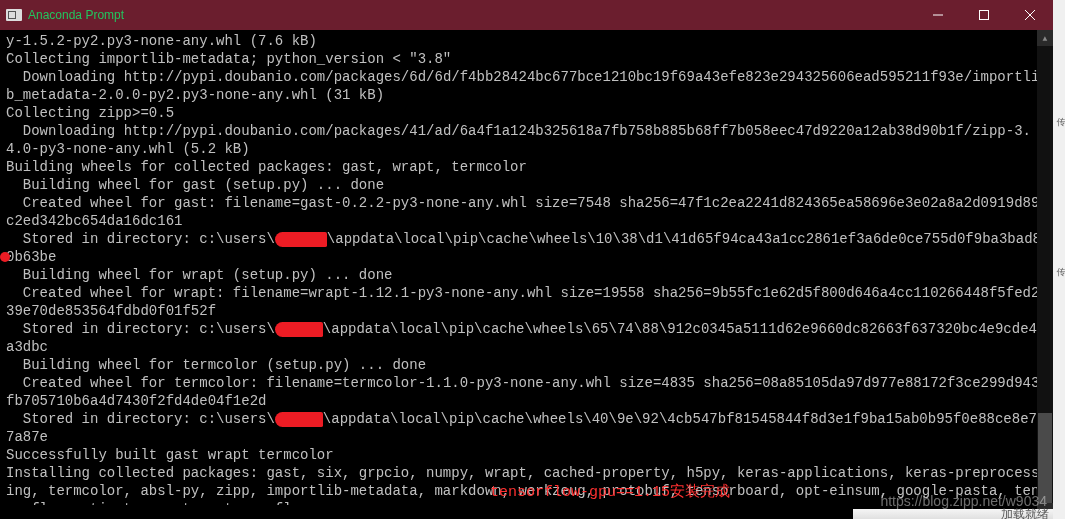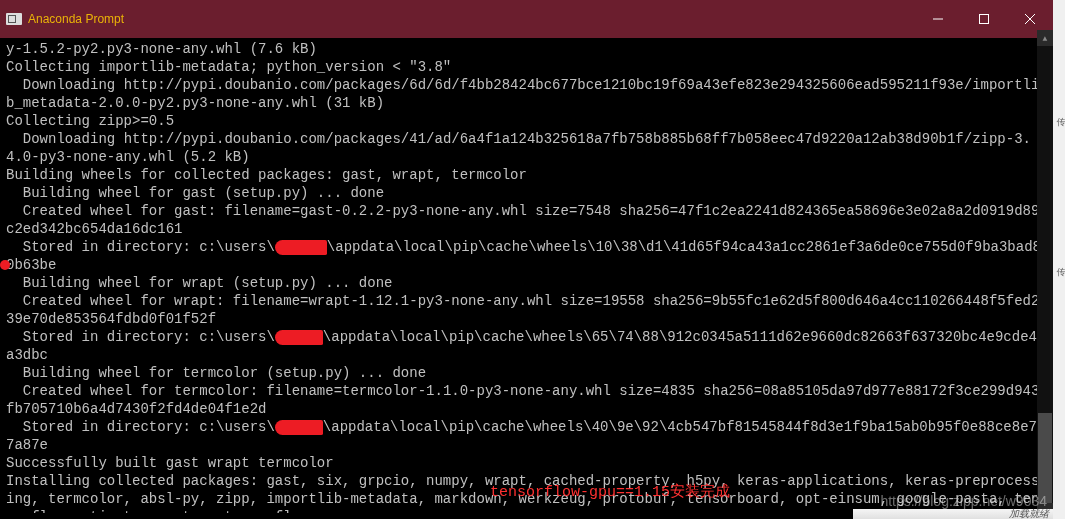--- a/index.html
+++ b/index.html
@@ -11,25 +11,25 @@
   overflow: hidden;
   position: relative;
 }
 .window {
   width: 1053px;
   height: 519px;
   background: #000;
   position: relative;
 }
 .titlebar {
-  height: 38px;
+  height: 30px;
   background: #6b1e2e;
   display: flex;
   align-items: center;
-  color: #eab308;
+  color: #22c55e;
   font-family: "Segoe UI", Arial, sans-serif;
   font-size: 12px;
 }
 .titlebar-icon {
   width: 16px;
   height: 12px;
   margin: 0 6px;
   background: #ddd;
   border-radius: 1px;
   display: inline-block;
@@ -136,28 +136,27 @@
   color: #555;
   writing-mode: vertical-rl;
 }
 .taskbar-bit {
   position: absolute;
   bottom: 0;
   right: 12px;
   width: 200px;
   height: 10px;
   background: linear-gradient(180deg,#f5f5f5,#e0e0e0);
-  font-size: 10px;
+  font-size: 12px;
   color: #555;
   display: flex;
   align-items: center;
   justify-content: flex-end;
   gap: 6px;
   padding-right: 4px;
-  font-style: italic;
 }
 </style>
 </head>
 <body>
 
 <div class="window">
   <div class="titlebar">
     <span class="titlebar-icon"></span>
     <span class="titlebar-title">Anaconda Prompt</span>
     <div class="titlebar-btns">

